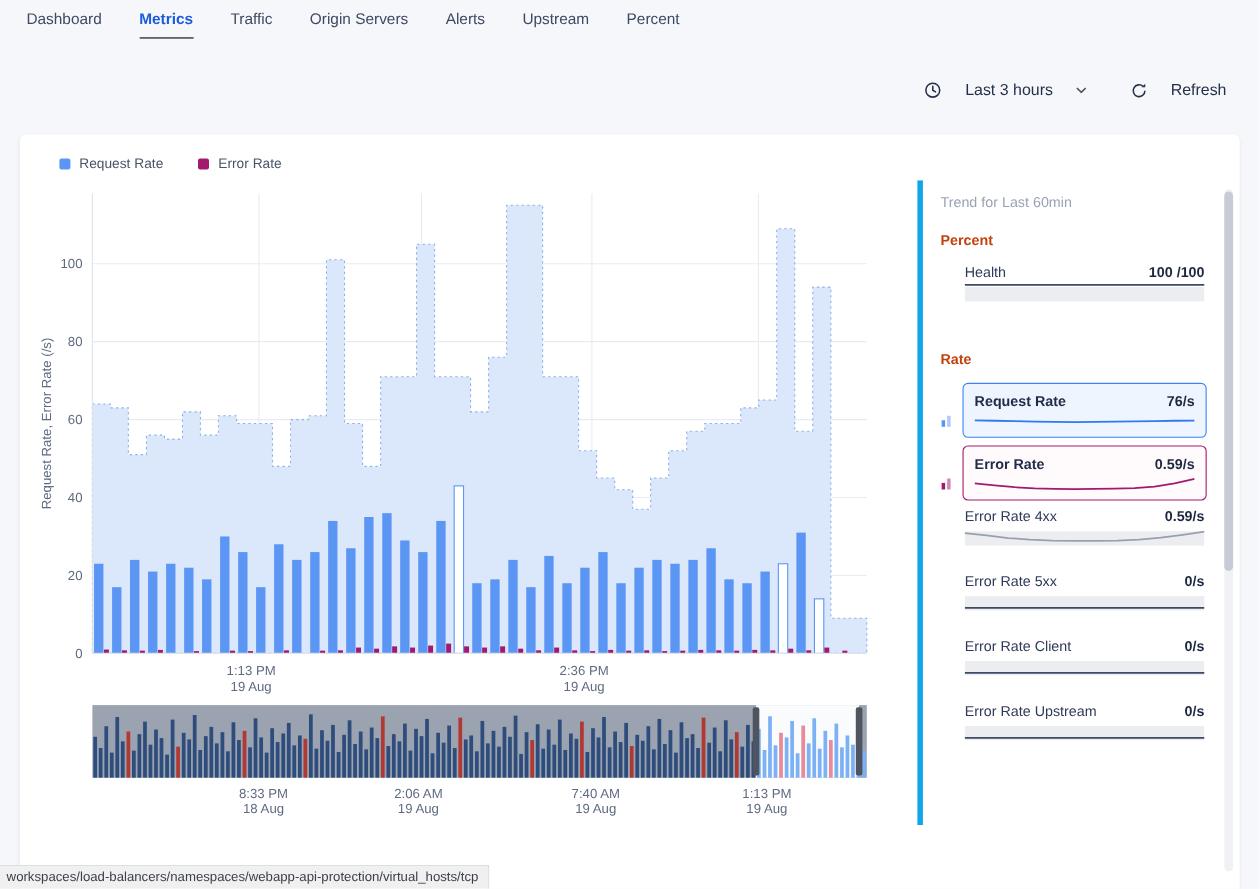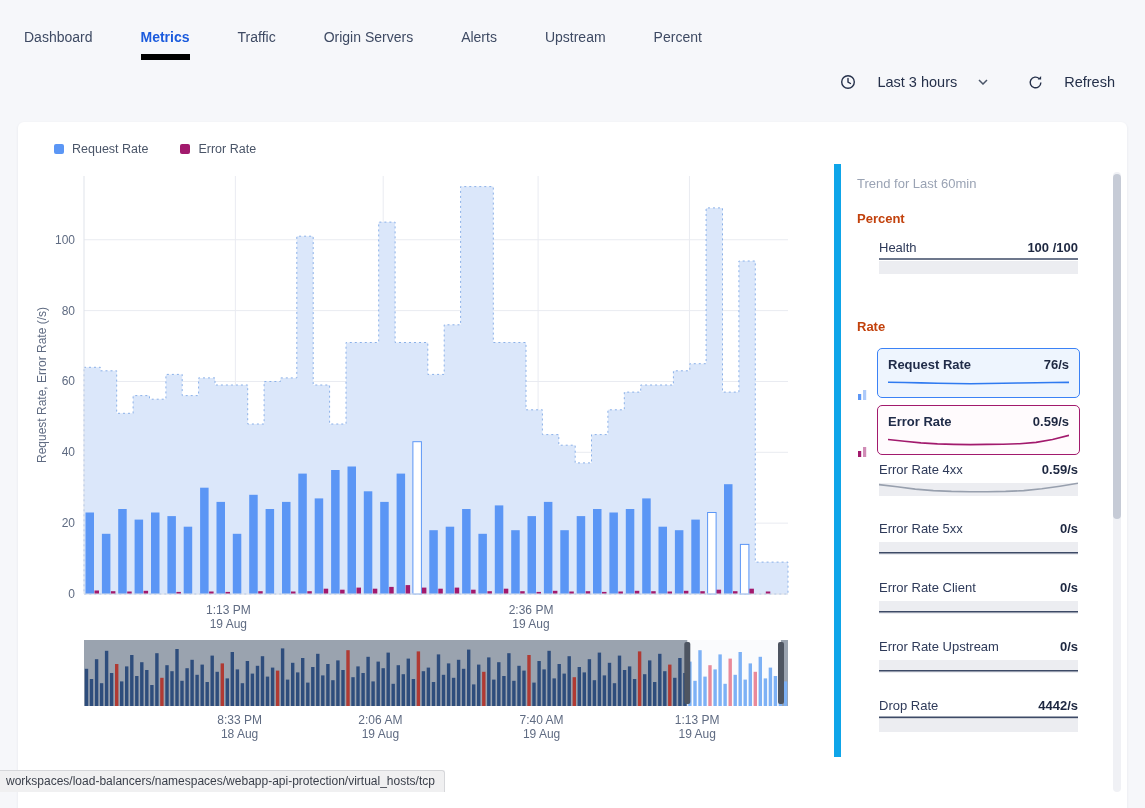--- a/index.html
+++ b/index.html
@@ -1,45 +1,45 @@
 <!DOCTYPE html>
 <html><head>
 <meta charset="utf-8">
 <style>
   *{margin:0;padding:0;box-sizing:border-box}
   html,body{width:1145px;height:808px}
   body{font-family:"Liberation Sans",sans-serif;background:#f6f7fa;color:#2e3a59;overflow:hidden;position:relative}
-  .topnav{display:flex;gap:48px;padding:29px 0 0 24px}
+  .topnav{display:flex;gap:34px;padding:9px 0 0 24px}
   .tab{font-size:14px;color:#3e4a63;padding-bottom:9px;cursor:pointer;white-space:nowrap}
-  .tab.active{color:#1b5bdd;font-weight:bold;border-bottom:6px solid #000000}
+  .tab.active{color:#1b5bdd;font-weight:bold;border-bottom:1px solid #000000}
   .toolbar{position:absolute;top:74px;right:30px;display:flex;align-items:center;gap:40px;font-size:14.5px;color:#25304a}
   .tool{display:flex;align-items:center;gap:21px;cursor:pointer}
   .tool svg{display:block}
   .card{position:absolute;left:18px;top:122px;width:1109px;height:700px;background:#fff;border-radius:6px;box-shadow:0 1px 3px rgba(40,50,80,.08);padding:12px 14px}
   .legend-row{display:flex;gap:32px;padding:8px 0 6px 22px}
   .legend-item{display:flex;align-items:center;gap:8px;font-size:12.5px;color:#4a5568;cursor:pointer}
   .legend-swatch{width:10px;height:10px;border-radius:2px}
   .main-row{display:flex;margin-top:2px}
   .chart-col{width:802px}
-  .trend-panel{flex:1;border-left:7px solid #0ea5e9;padding:4px 33px 0 16px}
+  .trend-panel{flex:1;border-left:5px solid #0ea5e9;padding:4px 16px 0 16px}
   .trend-title{font-size:13px;color:#9aa3b4;margin:8px 0 14px}
   .trend-heading{font-size:13px;font-weight:bold;color:#c2410c;margin:20px 0 14px}
-  .trend-item{display:flex;align-items:flex-end}
+  .trend-item{display:flex;align-items:center}
   .trend-ic{width:20px;padding-top:16px}
   .trend-body{flex:1;min-width:0}
   .trend-body.card-style{border:1.5px solid;border-radius:5px;padding:8px 10px 5px;margin-bottom:7px}
   .trend-body.plain{padding:0 2px;margin-bottom:24px}
   .trend-row{display:flex;justify-content:space-between;font-size:13px;margin-bottom:2px}
   .trend-name{color:#2e3a59}
   .trend-name.b{font-weight:bold;color:#202c49}
   .trend-value{font-weight:bold;color:#1d2740}
   .spark{display:block;width:100%;height:18px}
   .scrollbar-track{position:absolute;right:6px;top:50px;width:8px;height:620px;background:#f0f1f5;border-radius:4px}
   .scrollbar-thumb{position:absolute;top:2px;left:0;width:8px;height:345px;background:#c6cbd6;border-radius:4px;cursor:pointer}
-  .statusbar{position:absolute;left:0;bottom:16px;background:#f0f0f1;border:1px solid #d6d7da;border-left:none;border-bottom:none;padding:3px 9px 4px 6px;font-size:12px;color:#3a3f4a;border-top-right-radius:3px;z-index:10;white-space:nowrap}
+  .statusbar{position:absolute;left:0;bottom:0;background:#f0f0f1;border:1px solid #d6d7da;border-left:none;border-bottom:none;padding:3px 9px 4px 6px;font-size:12px;color:#3a3f4a;border-top-right-radius:3px;z-index:10;white-space:nowrap}
   svg text{font-family:"Liberation Sans",sans-serif}
   .tick{font-size:12px;fill:#5f6b82}
   .xtick{font-size:12px;fill:#5f6b82}
   .ylabel{font-size:12px;fill:#5f6b82}
 </style>
 </head>
 <body>
 
 <div class="topnav">
     <div class="tab">Dashboard</div>
@@ -445,30 +445,20 @@
                 <span class="trend-value">0/s</span>
               </div>
               <svg class="spark" viewBox="0 0 100 18" preserveAspectRatio="none">
                 <rect x="0" y="4" width="100" height="13" fill="#ecedf1"></rect>
                 <polyline points="0.0,14.7 9.1,14.7 18.2,14.7 27.3,14.7 36.4,14.7 45.5,14.7 54.5,14.7 63.6,14.7 72.7,14.7 81.8,14.7 90.9,14.7 100.0,14.7" fill="none" stroke="#3d4a66" stroke-width="1.6" vector-effect="non-scaling-stroke"></polyline>
               </svg>
             </div>
           </div>
           <div class="trend-item">
             <div class="trend-ic"></div>
-            <div class="trend-body plain">
-              <div class="trend-row">
-                <span class="trend-name">Drop Rate</span>
-                <span class="trend-value">4442/s</span>
-              </div>
-              <svg class="spark" viewBox="0 0 100 18" preserveAspectRatio="none">
-                <rect x="0" y="4" width="100" height="13" fill="#ecedf1"></rect>
-                <polyline points="0.0,2.4 9.1,2.4 18.2,2.4 27.3,2.4 36.4,2.4 45.5,2.4 54.5,2.4 63.6,2.4 72.7,2.4 81.8,2.4 90.9,2.4 100.0,2.4" fill="none" stroke="#3d4a66" stroke-width="1.6" vector-effect="non-scaling-stroke"></polyline>
-              </svg>
-            </div>
           </div>
         </div>
     </div>
   </div>
   <div class="scrollbar-track">
     <div class="scrollbar-thumb"></div>
   </div>
 </div>
 
 <div class="statusbar">workspaces/load-balancers/namespaces/webapp-api-protection/virtual_hosts/tcp</div>

